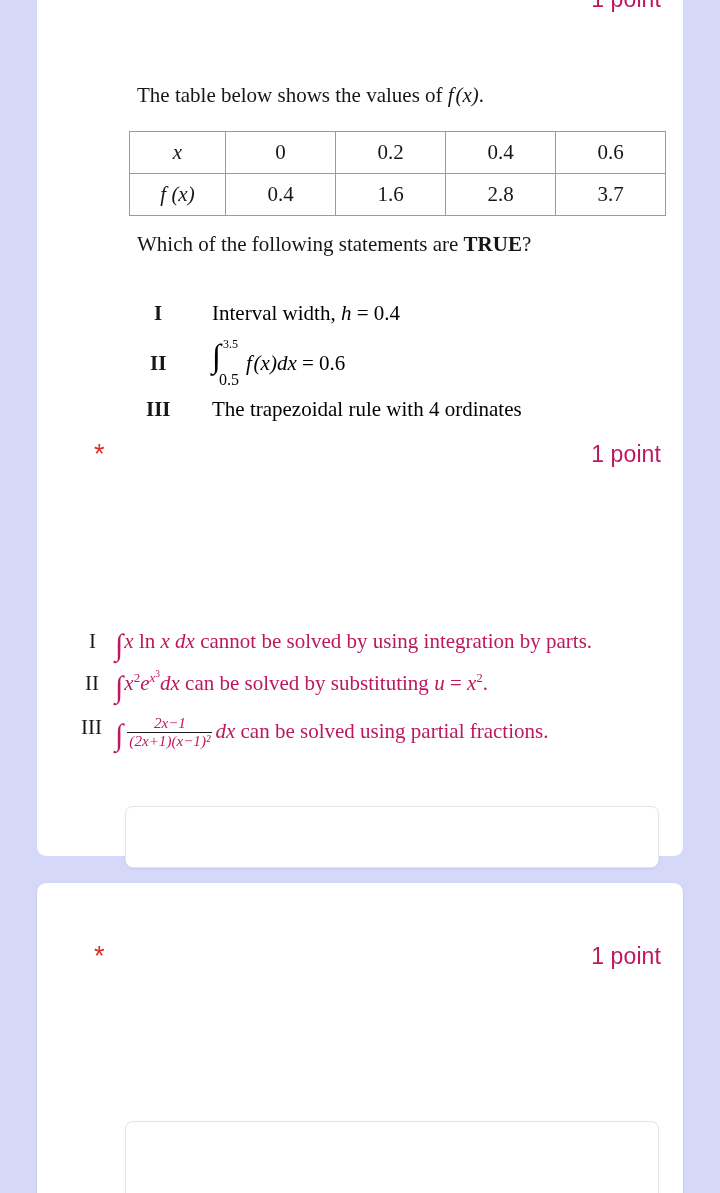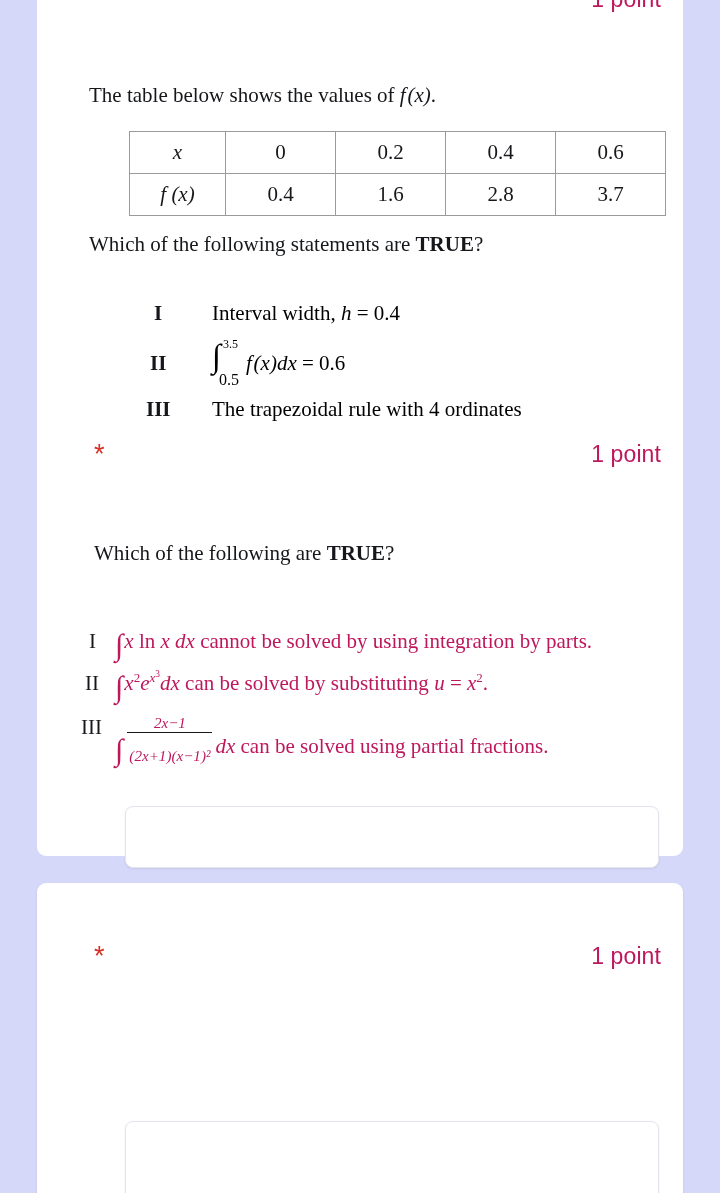--- a/index.html
+++ b/index.html
@@ -71,20 +71,21 @@
     font-size: 23px;
     line-height: 27px;
     letter-spacing: .1px;
     white-space: nowrap;
   }
 
   
   .serif {
     font-family: "Liberation Serif", serif;
     color: #15171a;
+    margin-left: 48px;
   }
   .qtext {
     position: absolute;
     font-size: 21px;
     line-height: 27px;
     white-space: nowrap;
   }
   .bold { font-weight: bold; }
 
   
@@ -137,21 +138,21 @@
   
   .frac {
     display: inline-block;
     vertical-align: -0.52em;
     text-align: center;
     font-size: 0.72em;
     line-height: 1.12;
     margin: 0 3px;
   }
   .frac .num { display: block; padding: 0 2px; }
-  .frac .den { display: block; border-top: 1.3px solid #15171a; padding: 15px 2px; }
+  .frac .den { display: block; border-top: 1.3px solid #15171a; padding: 0 2px; }
 
   
   .vtable {
     position: absolute;
     left: 92px;
     top: 133px;
     width: 536px;
     border-collapse: collapse;
     table-layout: fixed;
     background: #fff;
@@ -287,23 +288,20 @@
         <span class="rbody" style="left:175px; top:399px;">The trapezoidal rule with 4 ordinates</span>
       </div>
 
     </div>
 
     <div class="qhead" style="top:443px;">
       <span class="req-star">*</span>
       <span class="points">1 point</span>
     </div>
 
-    <div class="qtext serif" style="left:57px; top:542px;">
-      <span>Which of the following are </span><span class="bold">TRUE</span><span>?</span>
-    </div>
 
     <div class="rlist2">
 
       <div>
         <span class="rnum2" style="left:52px; top:631px;">I</span>
         <span class="rbody2" style="left:78px; top:631px;">
           <span class="intg">∫</span><span class="mi">x</span><span class="mn"> ln </span><span class="mi">x dx</span><span> cannot be solved by using integration by parts.</span>
         </span>
       </div>
 

